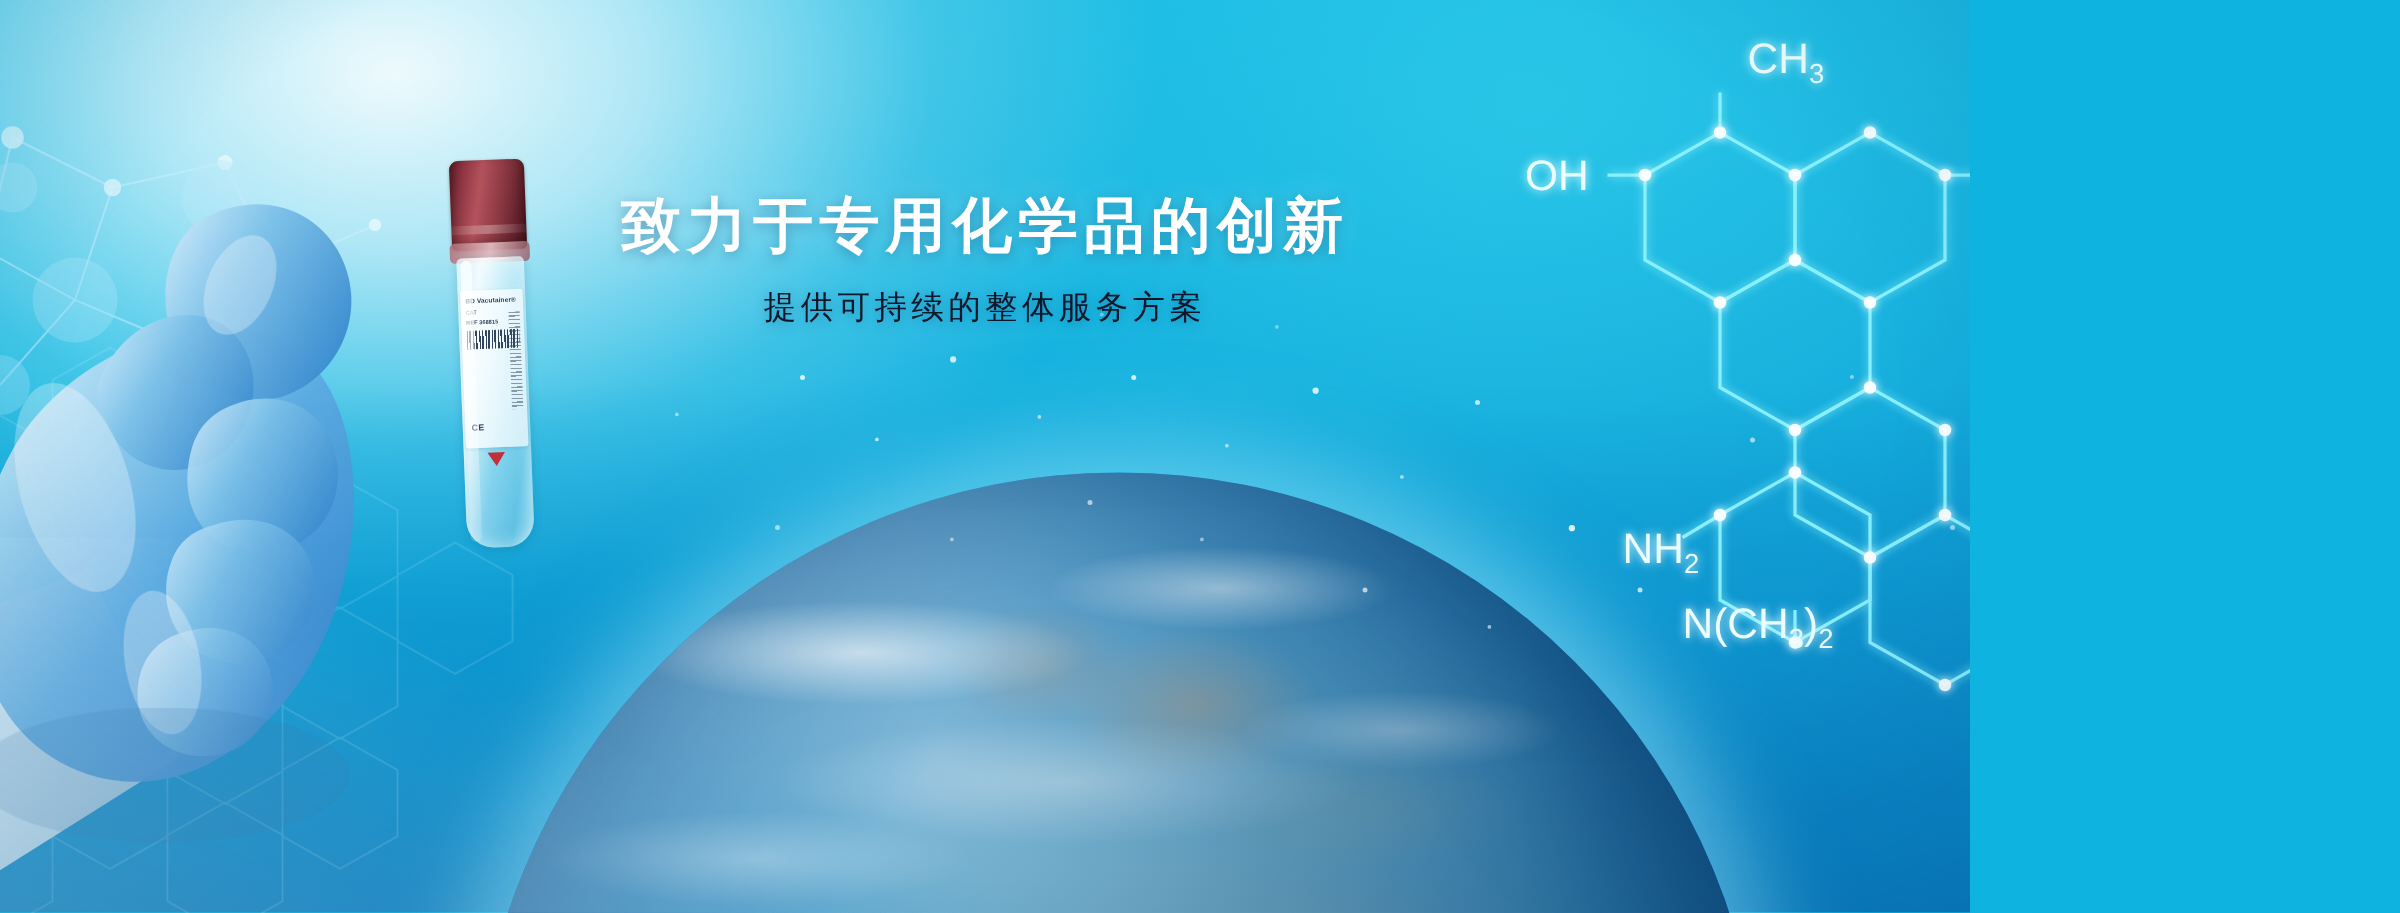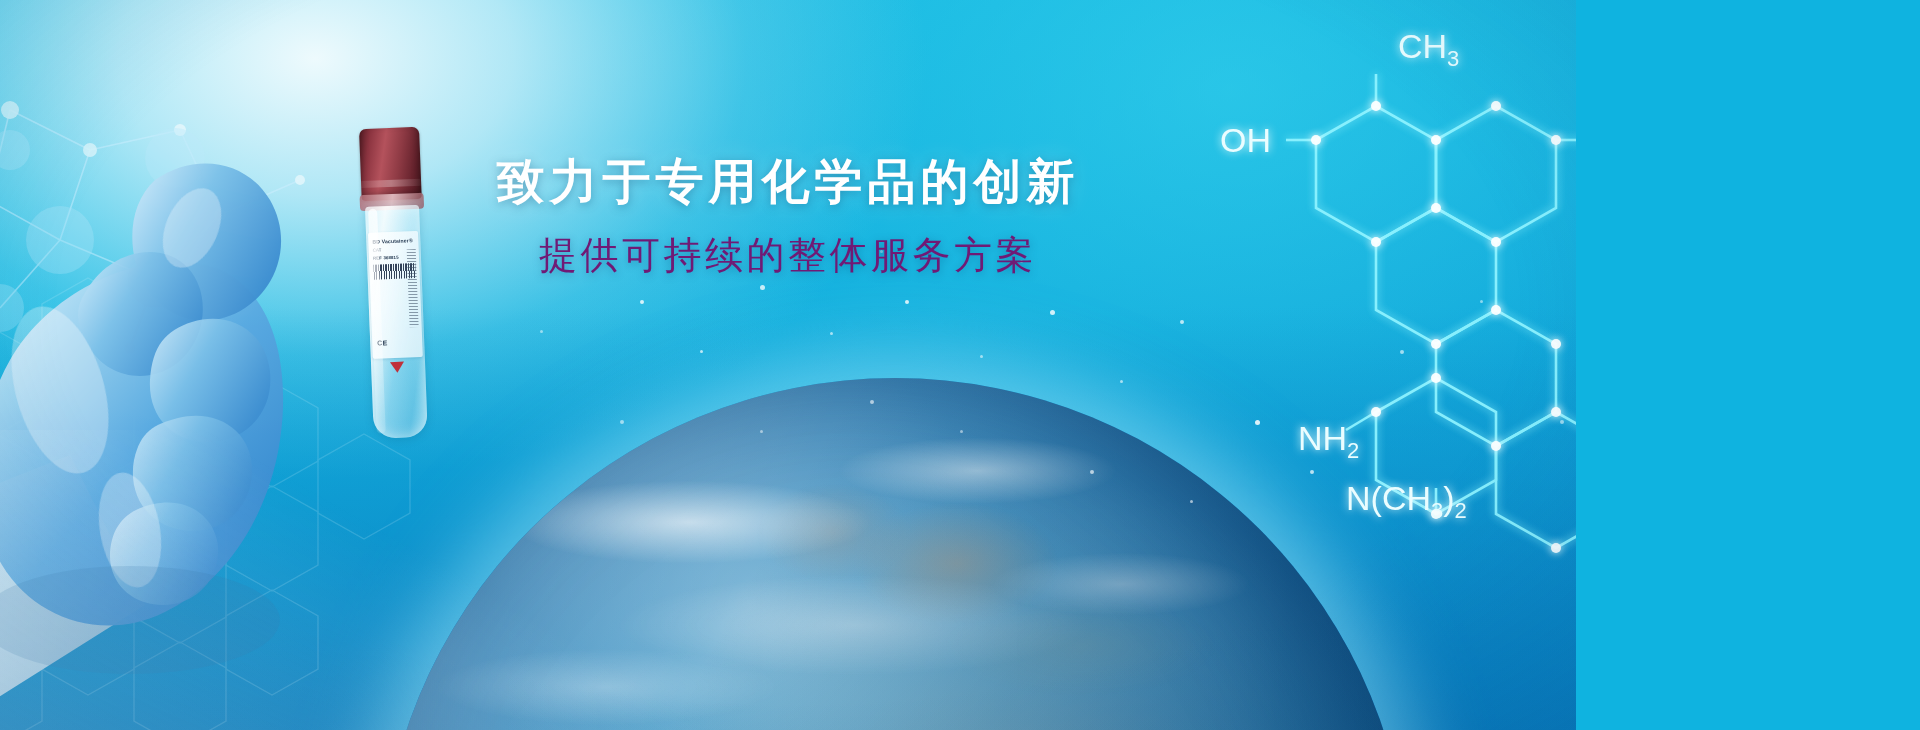--- a/index.html
+++ b/index.html
@@ -99,21 +99,21 @@
   
   .chem{position:absolute;right:-30px;top:-10px;width:760px;height:640px;}
   .chem svg{width:100%;height:100%;overflow:visible;}
   .chem text{font-family:"Liberation Sans","DejaVu Sans",sans-serif;fill:#eafdff;}
 
   
   .copy{position:absolute;left:0;right:0;top:155px;text-align:center;z-index:30;}
   .headline{font-size:48px;font-weight:700;color:#ffffff;letter-spacing:5px;
       line-height:1.12;text-shadow:0 2px 10px rgba(6,76,120,.42),0 0 26px rgba(255,255,255,.25);
       margin:0 0 16px 0;}
-  .sub{font-size:38px;font-weight:400;color:#701a75;letter-spacing:3.5px;line-height:1.58;
+  .sub{font-size:26px;font-weight:400;color:#0f172a;letter-spacing:3.5px;line-height:1.58;
       text-shadow:0 2px 9px rgba(6,76,120,.40);margin:0;}
 
   
   .streak{position:absolute;left:0;bottom:0;width:700px;height:300px;
      background:linear-gradient(30deg,rgba(255,255,255,.22),rgba(255,255,255,0) 60%);}
 </style>
 </head>
 <body>
 
 <div class="stage">

